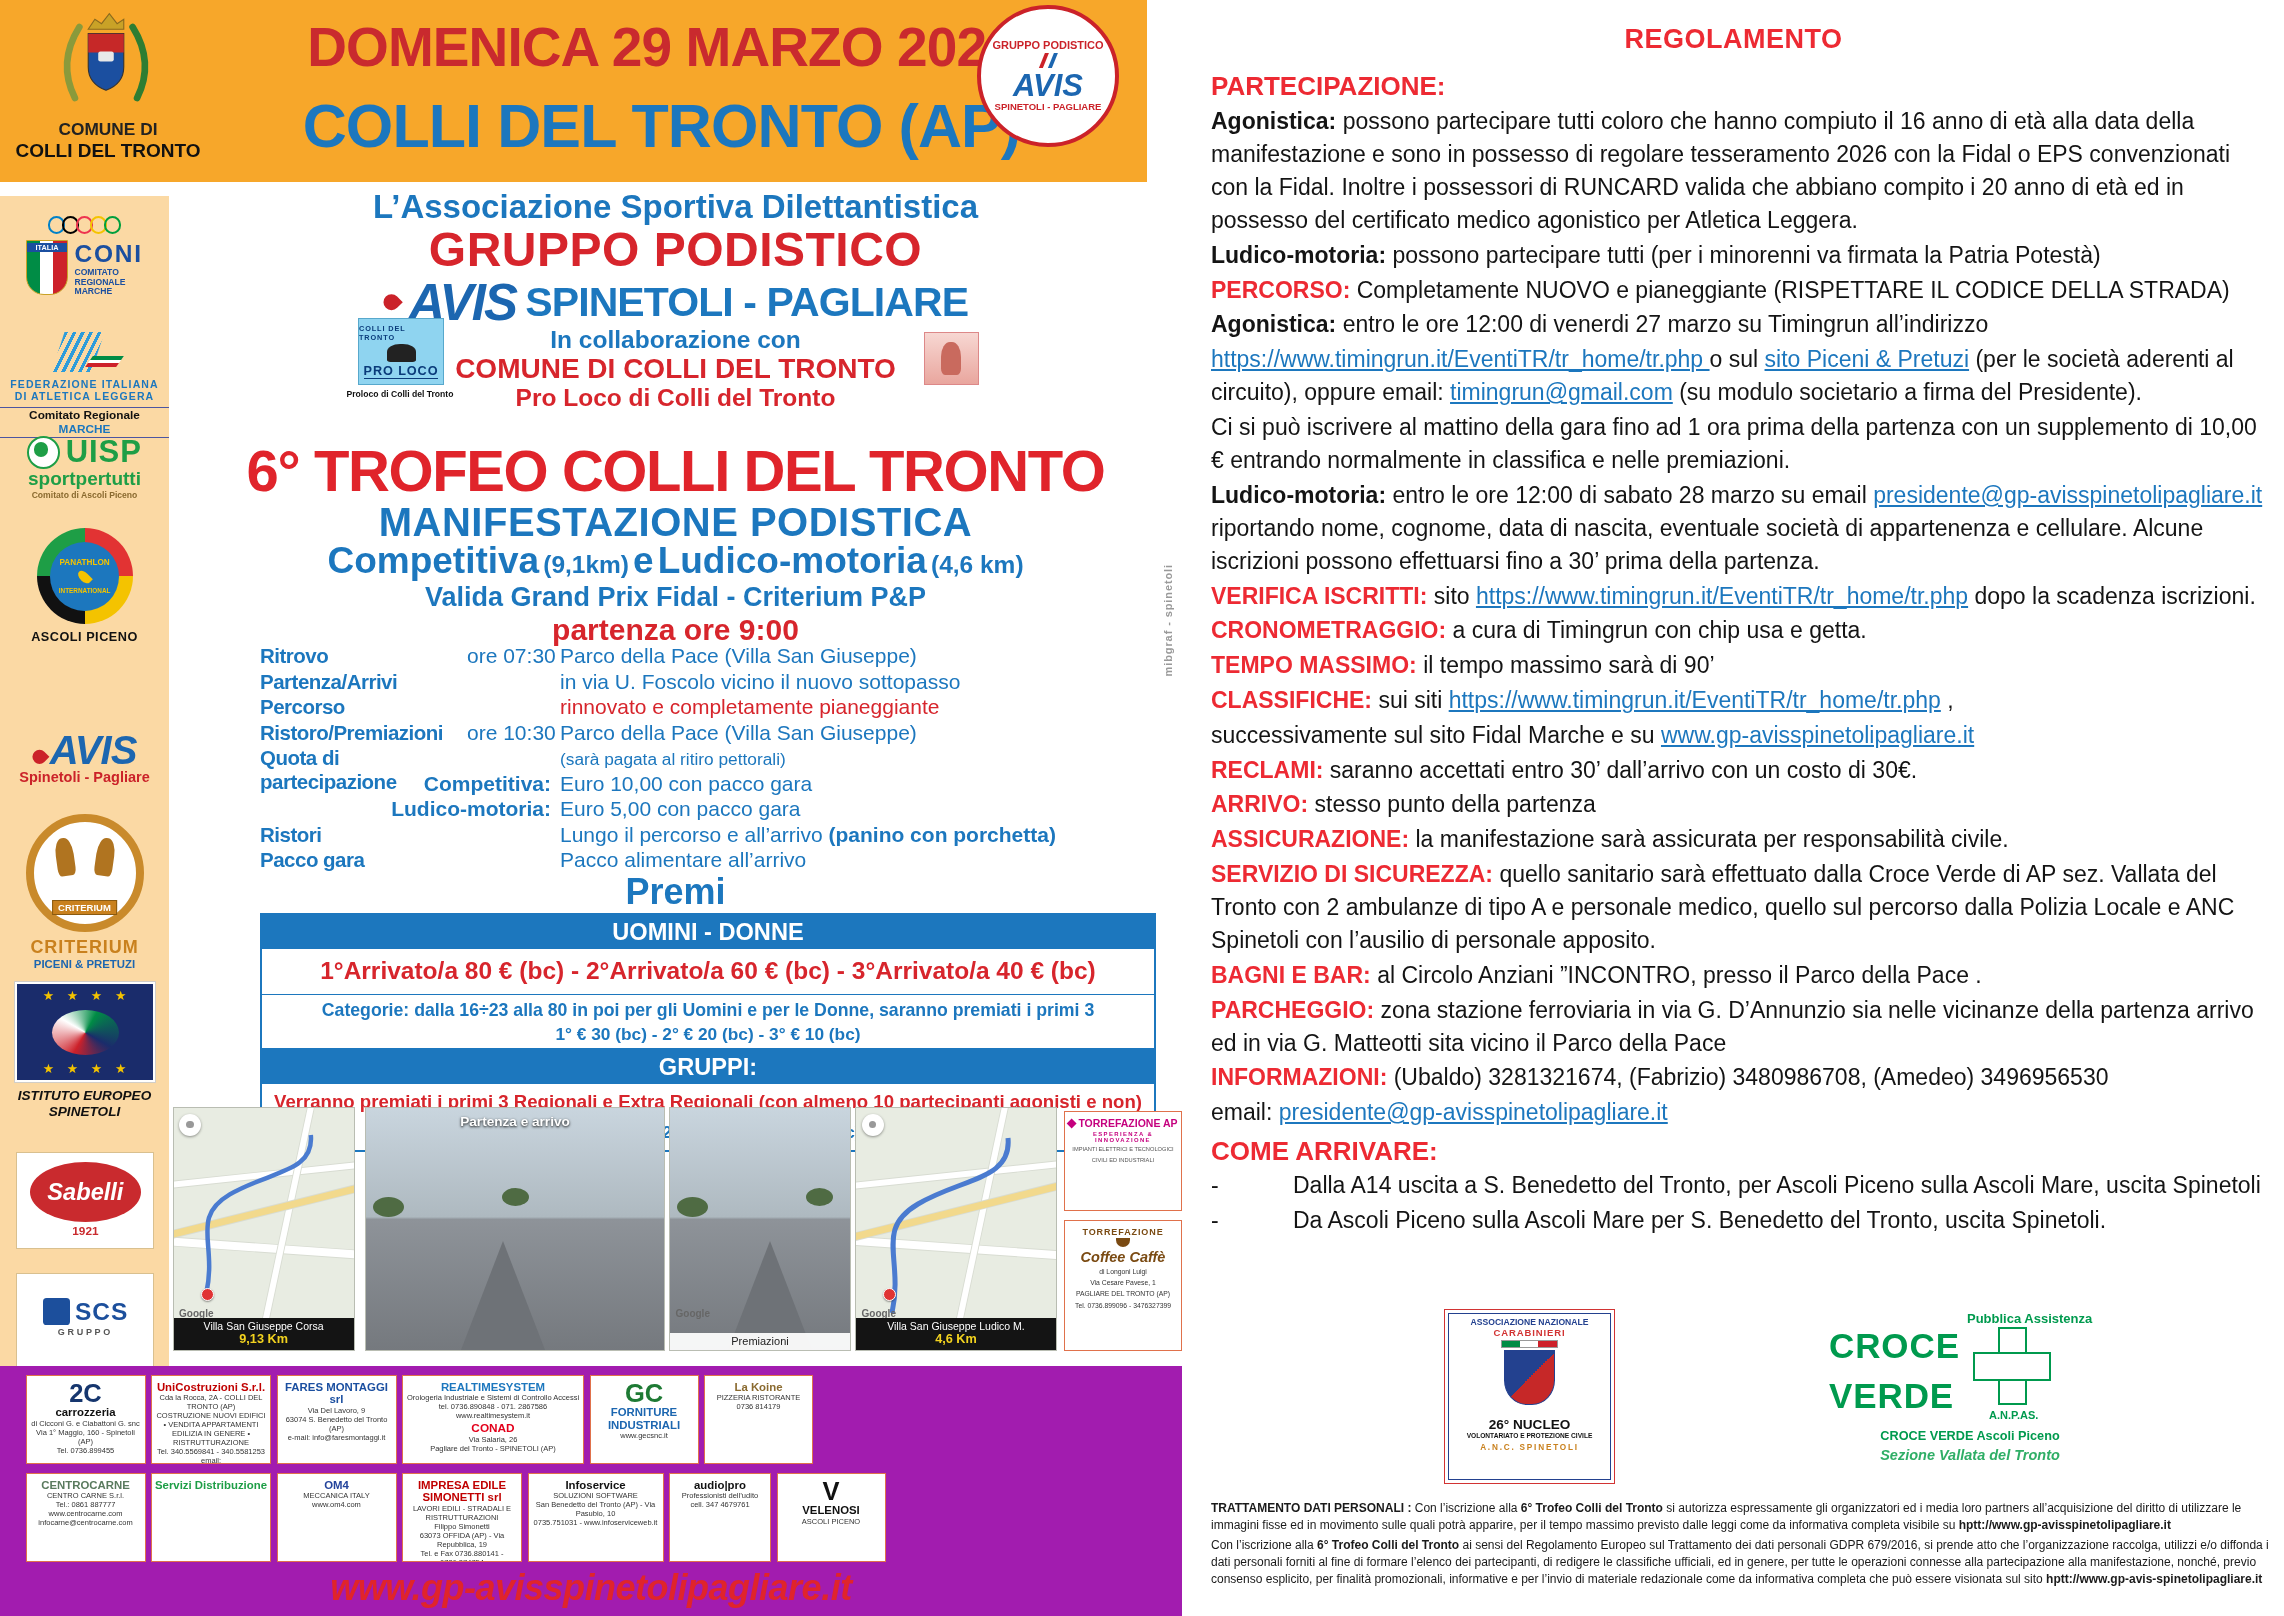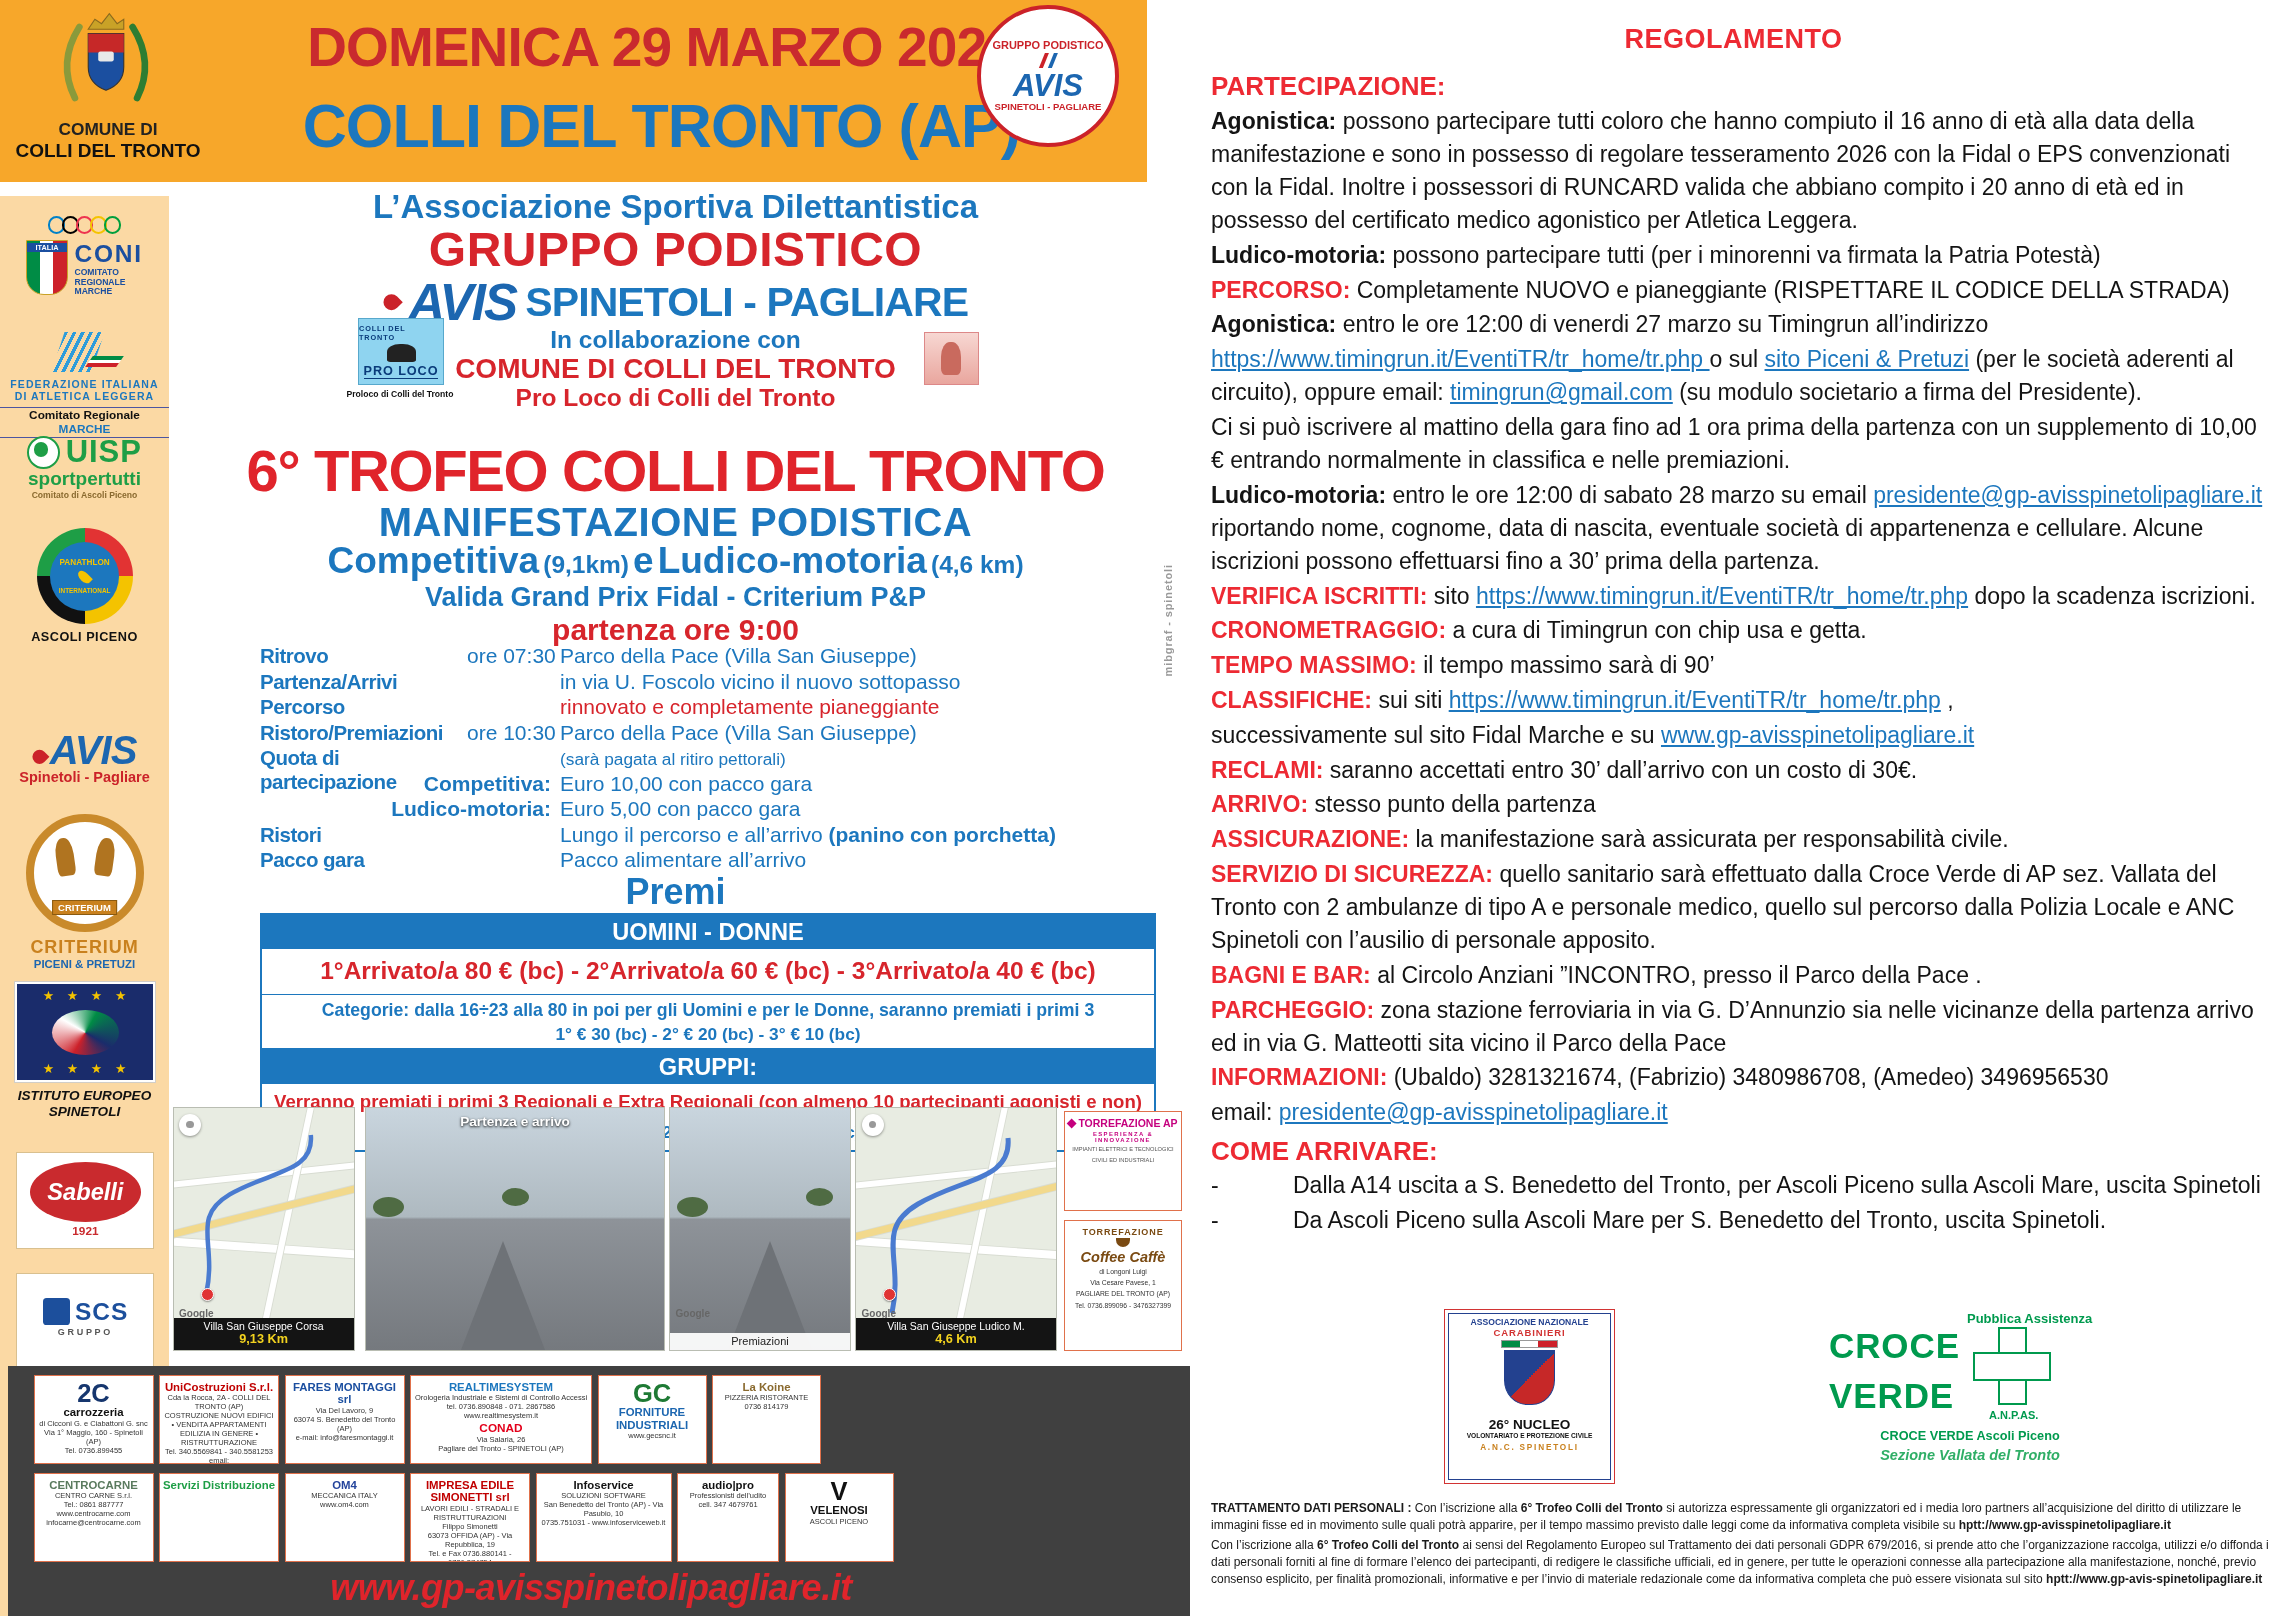--- a/index.html
+++ b/index.html
@@ -167,21 +167,21 @@
   #ss-tor{top:113px;height:131px;}
   .em-t{font-size:10.5px;font-weight:900;color:#C5007E;}
   .em-d{display:inline-block;width:7.3px;height:7.3px;background:#C5007E;transform:rotate(45deg);margin-right:2.7px;}
   .em-tag{font-size:5.9px;letter-spacing:1.4px;color:#C5007E;font-weight:700;margin-top:1.8px;}
   .em-sub{font-size:5.7px;color:#555;margin-top:3.6px;line-height:7.3px;}
   .tor-t{font-size:9px;font-weight:800;color:#7A4A12;letter-spacing:0.9px;}
   .tor-cup{width:14.5px;height:9px;background:#7A4A12;border-radius:0 0 7.3px 7.3px;margin:1.8px auto;position:relative;}
   .tor-c{font-size:14.5px;font-weight:800;font-style:italic;color:#7A4A12;}
   .tor-l{font-size:6.8px;color:#333;line-height:8.6px;margin-top:2.7px;}
   
-  #bottom{position:absolute;left:8px;top:1366px;width:1182px;height:251px;background:#404040;}
+  #bottom{position:absolute;left:0;top:1366px;width:1182px;height:251px;background:#a21caf;}
   .sprow{position:absolute;left:25.5px;display:flex;gap:5.5px;}
   #spon-row1{top:9px;} #spon-row2{top:107px;}
   .spon{background:#fff;border:1.4px solid #E0714B;height:89px;box-sizing:border-box;text-align:center;
       padding:4.5px 2.7px;overflow:hidden;flex:0 0 auto;}
   .spon-big{font-size:25.5px;font-weight:900;line-height:25.5px;}
   .spon-t{font-weight:900;font-size:11.4px;line-height:12.7px;}
   .spon-t2{font-weight:900;font-size:11.8px;line-height:12.7px;margin-top:1.8px;}
   .spon-l{font-size:7.5px;line-height: 9px;color:#333;}
   #site{position:absolute;left:191px;top:1567px;width:800px;text-align:center;
       font-size:36px;font-weight:900;font-style:italic;color:#E0242B;letter-spacing:-0.5px;}

